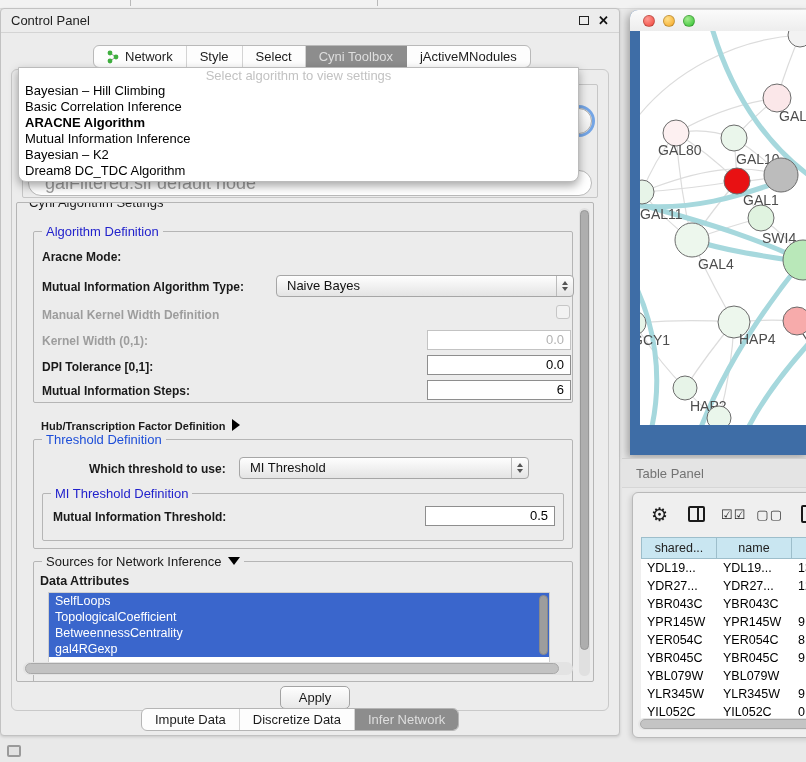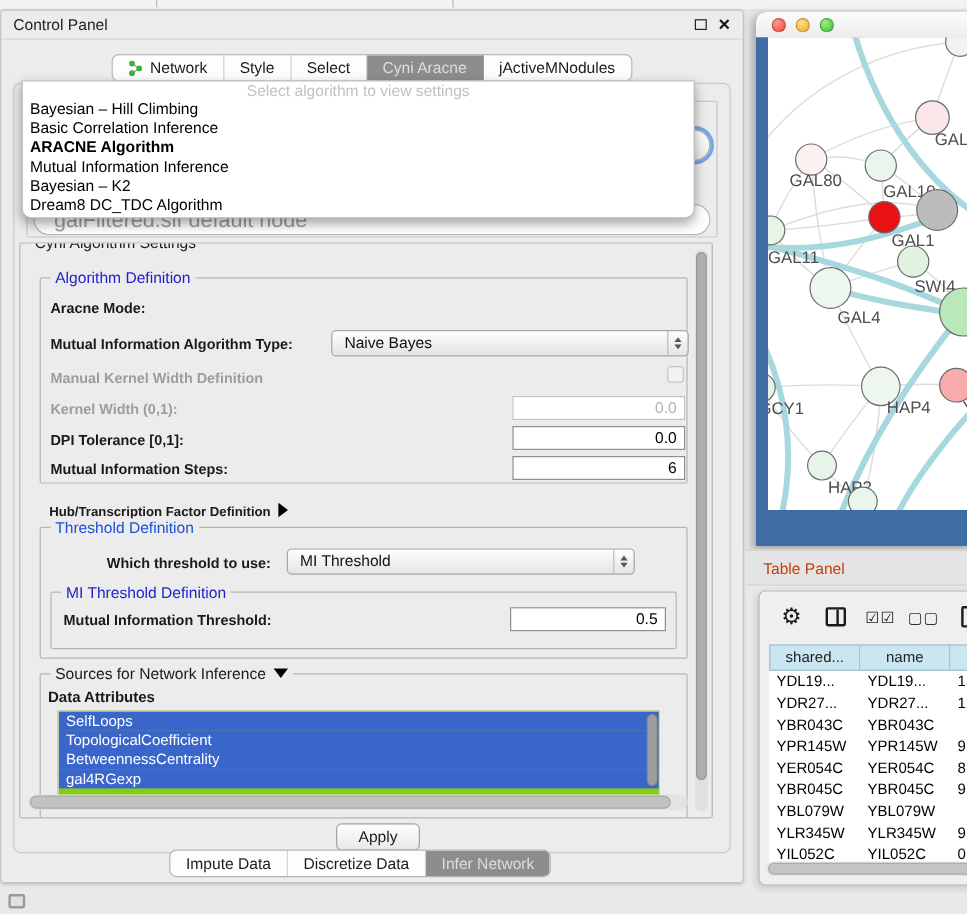--- a/index.html
+++ b/index.html
@@ -75,21 +75,21 @@
         font-size:13px; line-height:18px; text-align:right; padding-right:6px; color:#000; }
   .field.dis { border-color:#c3c3c3; color:#b3b3b3; }
   .checkbox { position:absolute; width:14px; height:14px; border:1px solid #c6c6c6;
         border-radius:3px; background:#f2f2f2; }
 
   .tri-right { display:inline-block; width:0; height:0; border-top:6px solid transparent;
         border-bottom:6px solid transparent; border-left:8px solid #000; vertical-align:-1px; margin-left:6px; }
   .tri-down { display:inline-block; width:0; height:0; border-left:6px solid transparent;
         border-right:6px solid transparent; border-top:8px solid #000; vertical-align:1px; margin-left:6px; }
 
-  .attr-list { position:absolute; left:14px; top:30px; width:502px; height:76px; background:#84cc16;
+  .attr-list { position:absolute; left:14px; top:30px; width:502px; height:76px; background:#ffffff;
         border:1px solid #cfcfcf; overflow:hidden; }
   .attr-item { height:16px; line-height:16px; background:#3a66cc; color:#fff; font-size:12.5px; padding-left:6px; }
   .attr-vscroll { position:absolute; right:1px; top:2px; width:9px; height:60px;
         background:#9d9d9d; border-radius:5px; border:1px solid #8a8a8a; }
 
   .vscroll { position:absolute; right:3px; top:5px; bottom:5px; width:11px;
         background:#e0e0e0; border-radius:6px; }
   .vscroll .thumb { position:absolute; left:1px; right:1px; top:2px; height:94%;
         background:#aeaeae; border-radius:5px; border:1px solid #979797; }
   .hscroll { position:absolute; left:6px; right:20px; bottom:6px; height:13px;
@@ -113,21 +113,21 @@
         box-shadow:-3px 3px 8px rgba(0,0,0,.3); }
   .net-titlebar { position:absolute; left:0; top:0; right:0; height:21px;
         background:linear-gradient(#fbfbfb,#ededed); border-radius:8px 0 0 0;
         display:flex; align-items:center; padding-left:13px; gap:8px; }
   .light { width:12px; height:12px; border-radius:50%; border:1px solid rgba(0,0,0,.2); }
   .net-canvas { position:absolute; left:10px; top:21px; right:0; bottom:30px; background:#fff; overflow:hidden; }
 
   
   .tp-header { position:absolute; left:622px; top:458px; width:184px; height:30px;
         background:#e4e4e4; border-top:1px solid #cfcfcf; border-bottom:1px solid #d6d6d6;
-        font-size:13px; color:#c2410c; line-height:30px; padding-left:14px; }
+        font-size:13px; color:#737373; line-height:30px; padding-left:14px; }
   .table-window { position:absolute; left:632px; top:492px; width:200px; height:246px;
         background:#efefef; border:1px solid #b9b9b9; border-radius:6px;
         box-shadow:-2px 2px 5px rgba(0,0,0,.12); overflow:hidden; }
   .tbl-toolbar { position:absolute; left:0; top:4px; right:0; height:34px;
         display:flex; align-items:center; gap:0; }
   .tico { color:#1a1a1a; }
   .tico.gear { font-size:19px; margin-left:18px; }
   .tico.cols { width:17px; height:16px; border:2px solid #1a1a1a; border-radius:2px; margin-left:20px; position:relative; }
   .tico.cols::after { content:""; position:absolute; left:50%; top:0; bottom:0; width:2px; background:#1a1a1a; }
   .tico.checks { font-size:13px; letter-spacing:1px; margin-left:16px; }
@@ -176,21 +176,21 @@
       </svg>
       <span>Network</span>
     </div>
     <div class="tab">
         <span>Style</span>
       </div>
     <div class="tab">
         <span>Select</span>
       </div>
     <div class="tab sel">
-        <span>Cyni Aracne</span>
+        <span>Cyni Toolbox</span>
       </div>
     <div class="tab">
         <span>jActiveMNodules</span>
       </div>
   </div>
 
   <div class="content">
 
     <div class="behind-group"></div>
     <div class="behind-combo"></div>

